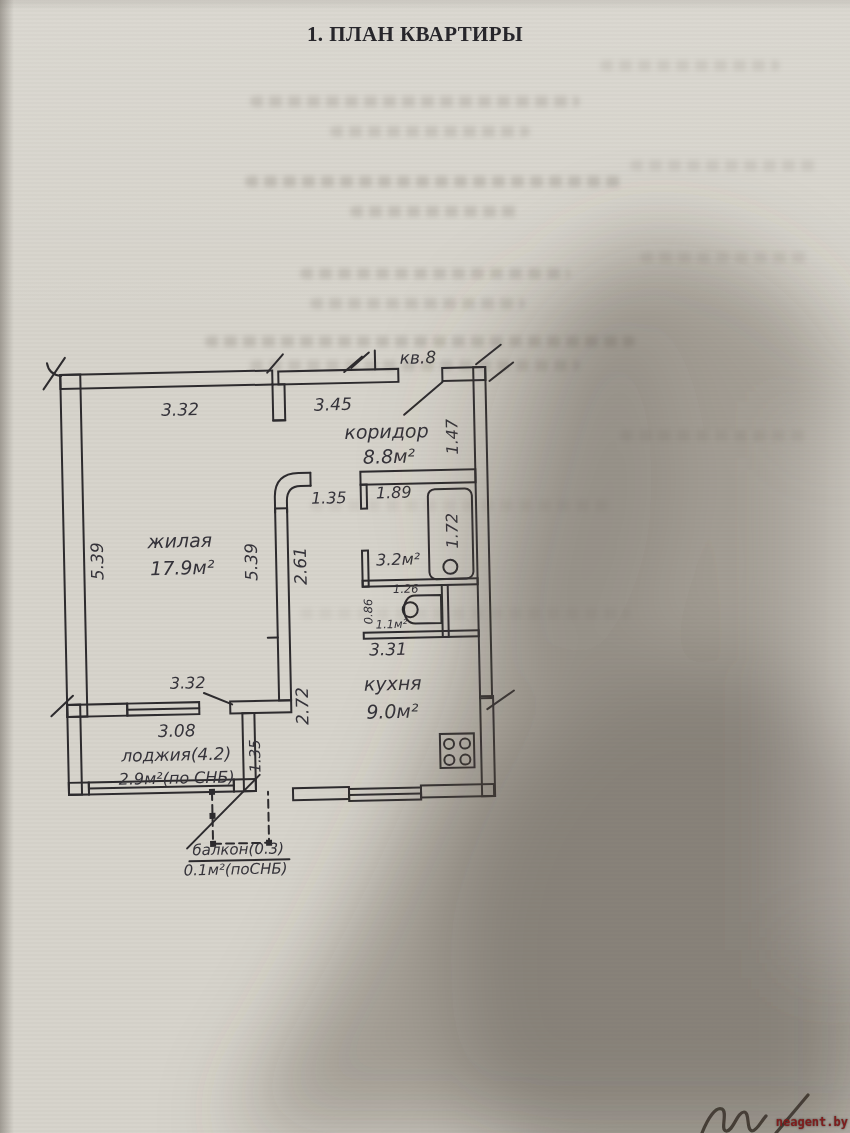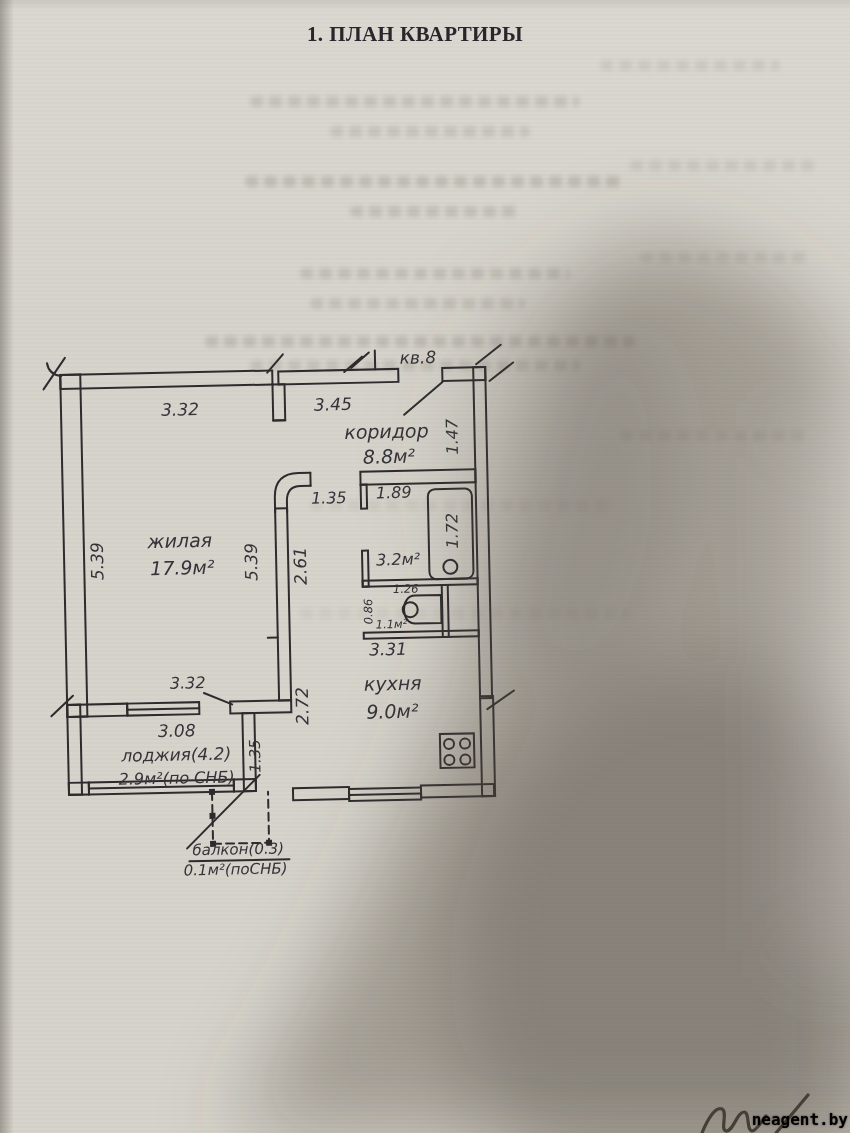--- a/index.html
+++ b/index.html
@@ -26,22 +26,22 @@
   }
   #plan-svg{position:absolute;left:0;top:0;z-index:3;}
   #page-title{
     position:absolute;top:22px;left:0;width:830px;text-align:center;
     font-family:"Liberation Serif",serif;font-weight:bold;font-size:21px;
     letter-spacing:.4px;color:#27262b;z-index:4;
   }
   #shadow-svg{position:absolute;left:0;top:0;z-index:5;pointer-events:none;}
   #watermark{
     position:absolute;right:2px;bottom:4px;z-index:6;
-    font-family:"DejaVu Sans Mono",monospace;font-size:16px;font-weight:bold;
-    color:#000000;text-shadow:0 0 2px rgba(40,33,28,.8);
+    font-family:"DejaVu Sans Mono",monospace;font-size:12px;font-weight:bold;
+    color:#7f1d1d;text-shadow:0 0 2px rgba(40,33,28,.8);
   }
   .ink{stroke:#2d2b2e;fill:none;stroke-width:2;stroke-linecap:round;}
   .lbl{
     font-family:"DejaVu Sans",sans-serif;font-style:italic;
     fill:#35333a;text-anchor:middle;
   }
   .s19{font-size:19px}.s17{font-size:17px}.s16{font-size:16px}
   .s15{font-size:15px}.s11{font-size:11.5px}
 </style>
 </head>

